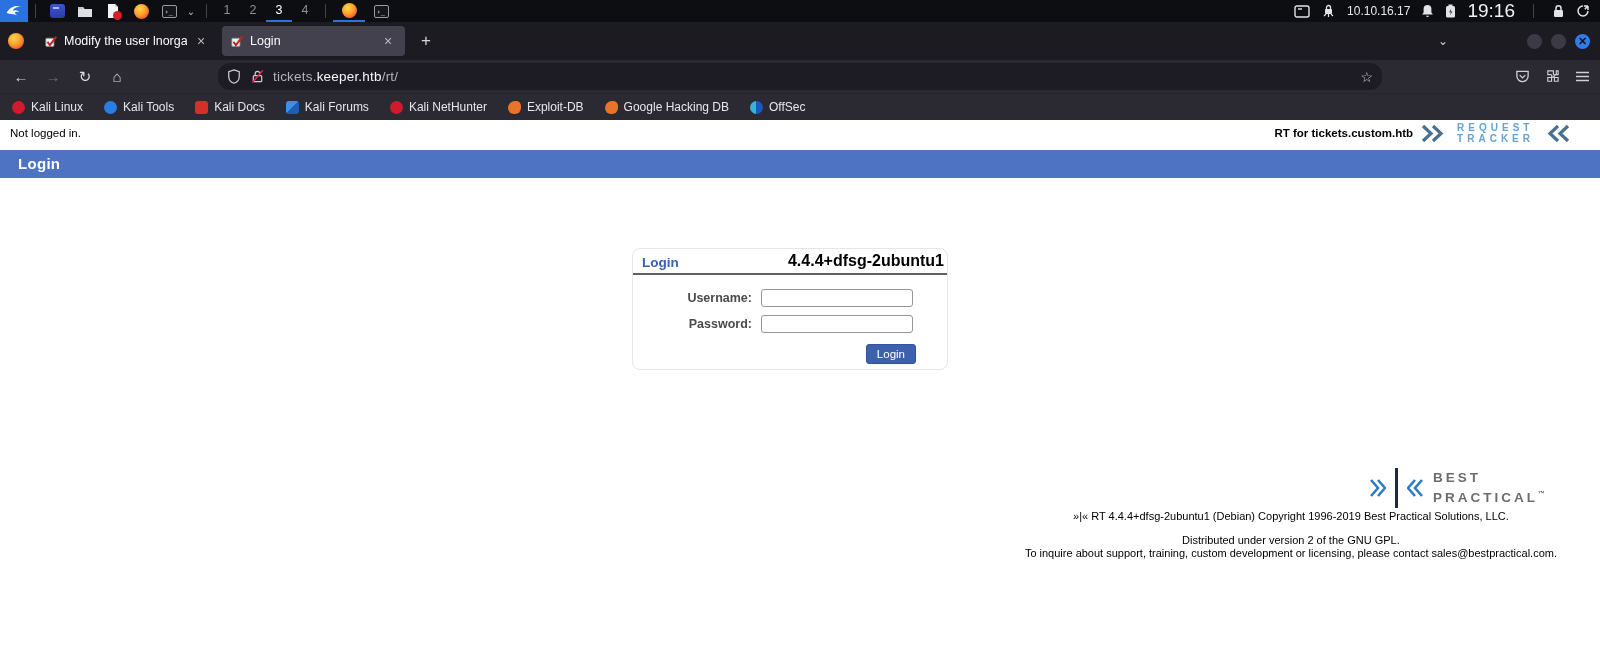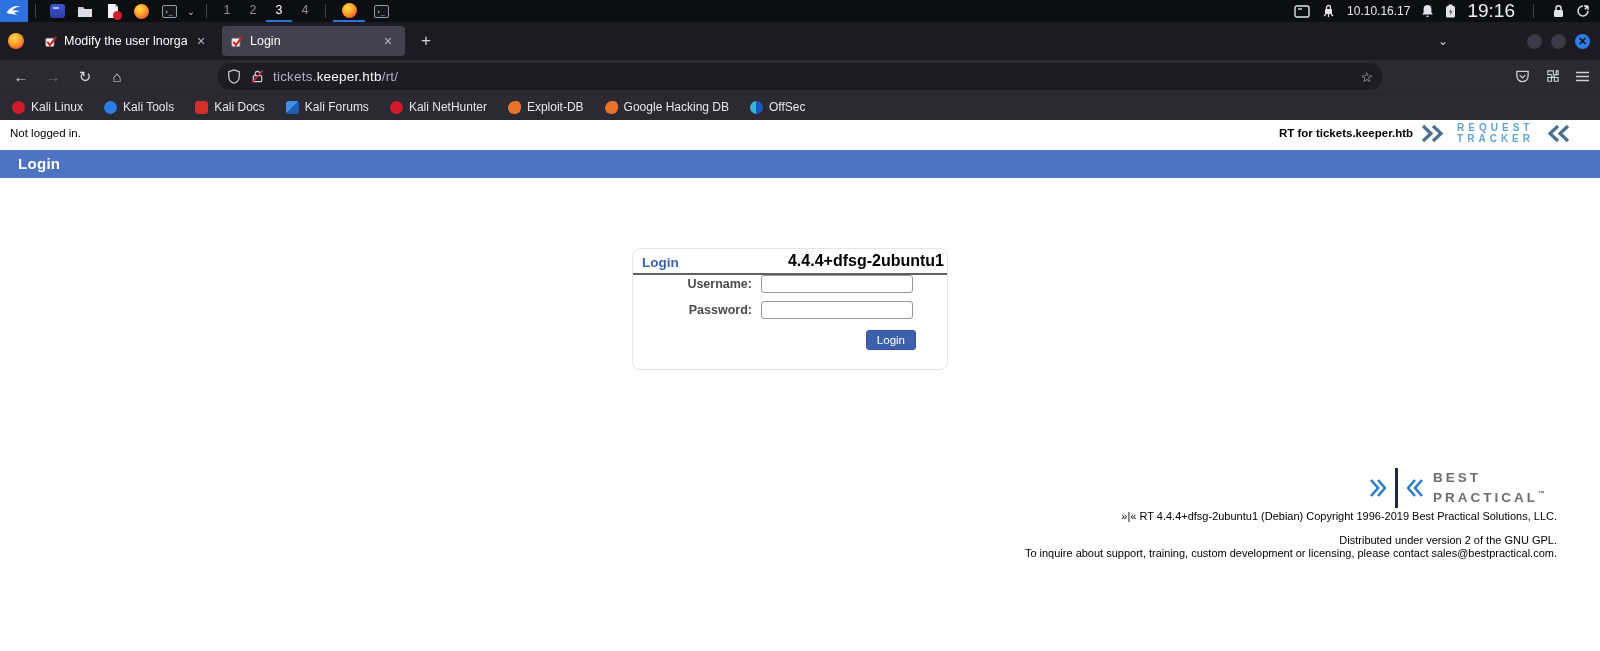--- a/index.html
+++ b/index.html
@@ -79,35 +79,35 @@
   .bluebar { position:absolute; top:30px; left:0; right:0; height:28px; background:#4e73c2; color:#fff;
              font-weight:bold; font-size:15px; line-height:28px; padding-left:18px; letter-spacing:.3px; }
 
   
   .login-box { position:absolute; left:632px; top:128px; width:316px; height:122px;
                border:1px solid #e5e5e5; border-radius:8px; background:#fff; }
   .lb-head { display:flex; justify-content:space-between; align-items:flex-end;
              padding:3px 2px 3px 9px; border-bottom:2px solid #606060; }
   .lb-title { color:#3a61ab; font-weight:bold; font-size:13.5px; }
   .lb-version { font-size:16px; font-weight:bold; padding-right:1px; }
-  .lb-form { }
+  .lb-form { margin-top:14px; }
   .lb-row { display:flex; align-items:center; margin-bottom:8px; }
   .lb-label { width:128px; text-align:right; padding-right:9px; font-weight:bold; font-size:12.5px; color:#4a4a4a; }
   .lb-input { width:152px; height:18px; border:1px solid #979797; border-radius:3px; font-size:12px;
               padding:1px 4px; outline:none; background:#fff; }
   .lb-btnrow { text-align:right; padding-right:31px; margin-top:11px; }
   .lb-button { background:#3c61ad; color:#fff; border:1px solid #33539a; border-radius:3px;
                font-size:11.5px; padding:3px 10px; font-family:"Liberation Sans", sans-serif; }
 
   
   .bp-logo { position:absolute; right:55px; top:348px; display:flex; align-items:center; gap:9px; }
   .bp-bar { width:3px; height:40px; background:#1d2b3a; }
   .bp-text { color:#6d6d6d; font-weight:bold; font-size:13.5px; letter-spacing:3px; line-height:16px; white-space:nowrap; }
   .bp-tm { font-size:7px; vertical-align:super; letter-spacing:0; }
-  .footer { position:absolute; right:43px; top:390px; text-align:right; font-size:11px; color:#000; }
+  .footer { position:absolute; right:43px; top:390px; text-align:center; font-size:11px; color:#000; }
   .footer-l1 { margin-bottom:9px; }
   .footer-l2 { margin-top:12px; }
   .footer-l3 { margin-top:1px; }
 
   svg { display:block; }
 </style>
 </head>
 <body>
 
 <div class="taskbar">
@@ -325,21 +325,21 @@
     <span class="bm-ico" style="background:linear-gradient(90deg,#35b6d9 50%,#1a57c2 50%);"></span>
     <span>OffSec</span>
   </span>
 </div>
 
 <div class="page">
 
   <div class="status-text">Not logged in.</div>
 
   <div class="rt-head-right">
-    <span class="rt-instance">RT for tickets.keeper.htb</span>
+    <span class="rt-instance">RT for tickets.custom.htb</span>
     <span class="rt-logo">
       <svg width="24" height="19" viewBox="0 0 24 19">
           <path d="M2 2 l8 7.5 L2 17 M12 2 l8 7.5 -8 7.5" fill="none" stroke="#49708f" stroke-width="3.2"></path>
         </svg>
       <span class="rt-logo-text">
         <span>REQUEST</span><br><span>TRACKER</span>
       </span>
       <svg width="24" height="19" viewBox="0 0 24 19">
           <path d="M22 2 l-8 7.5 8 7.5 M12 2 L4 9.5 l8 7.5" fill="none" stroke="#49708f" stroke-width="3.2"></path>
         </svg>

